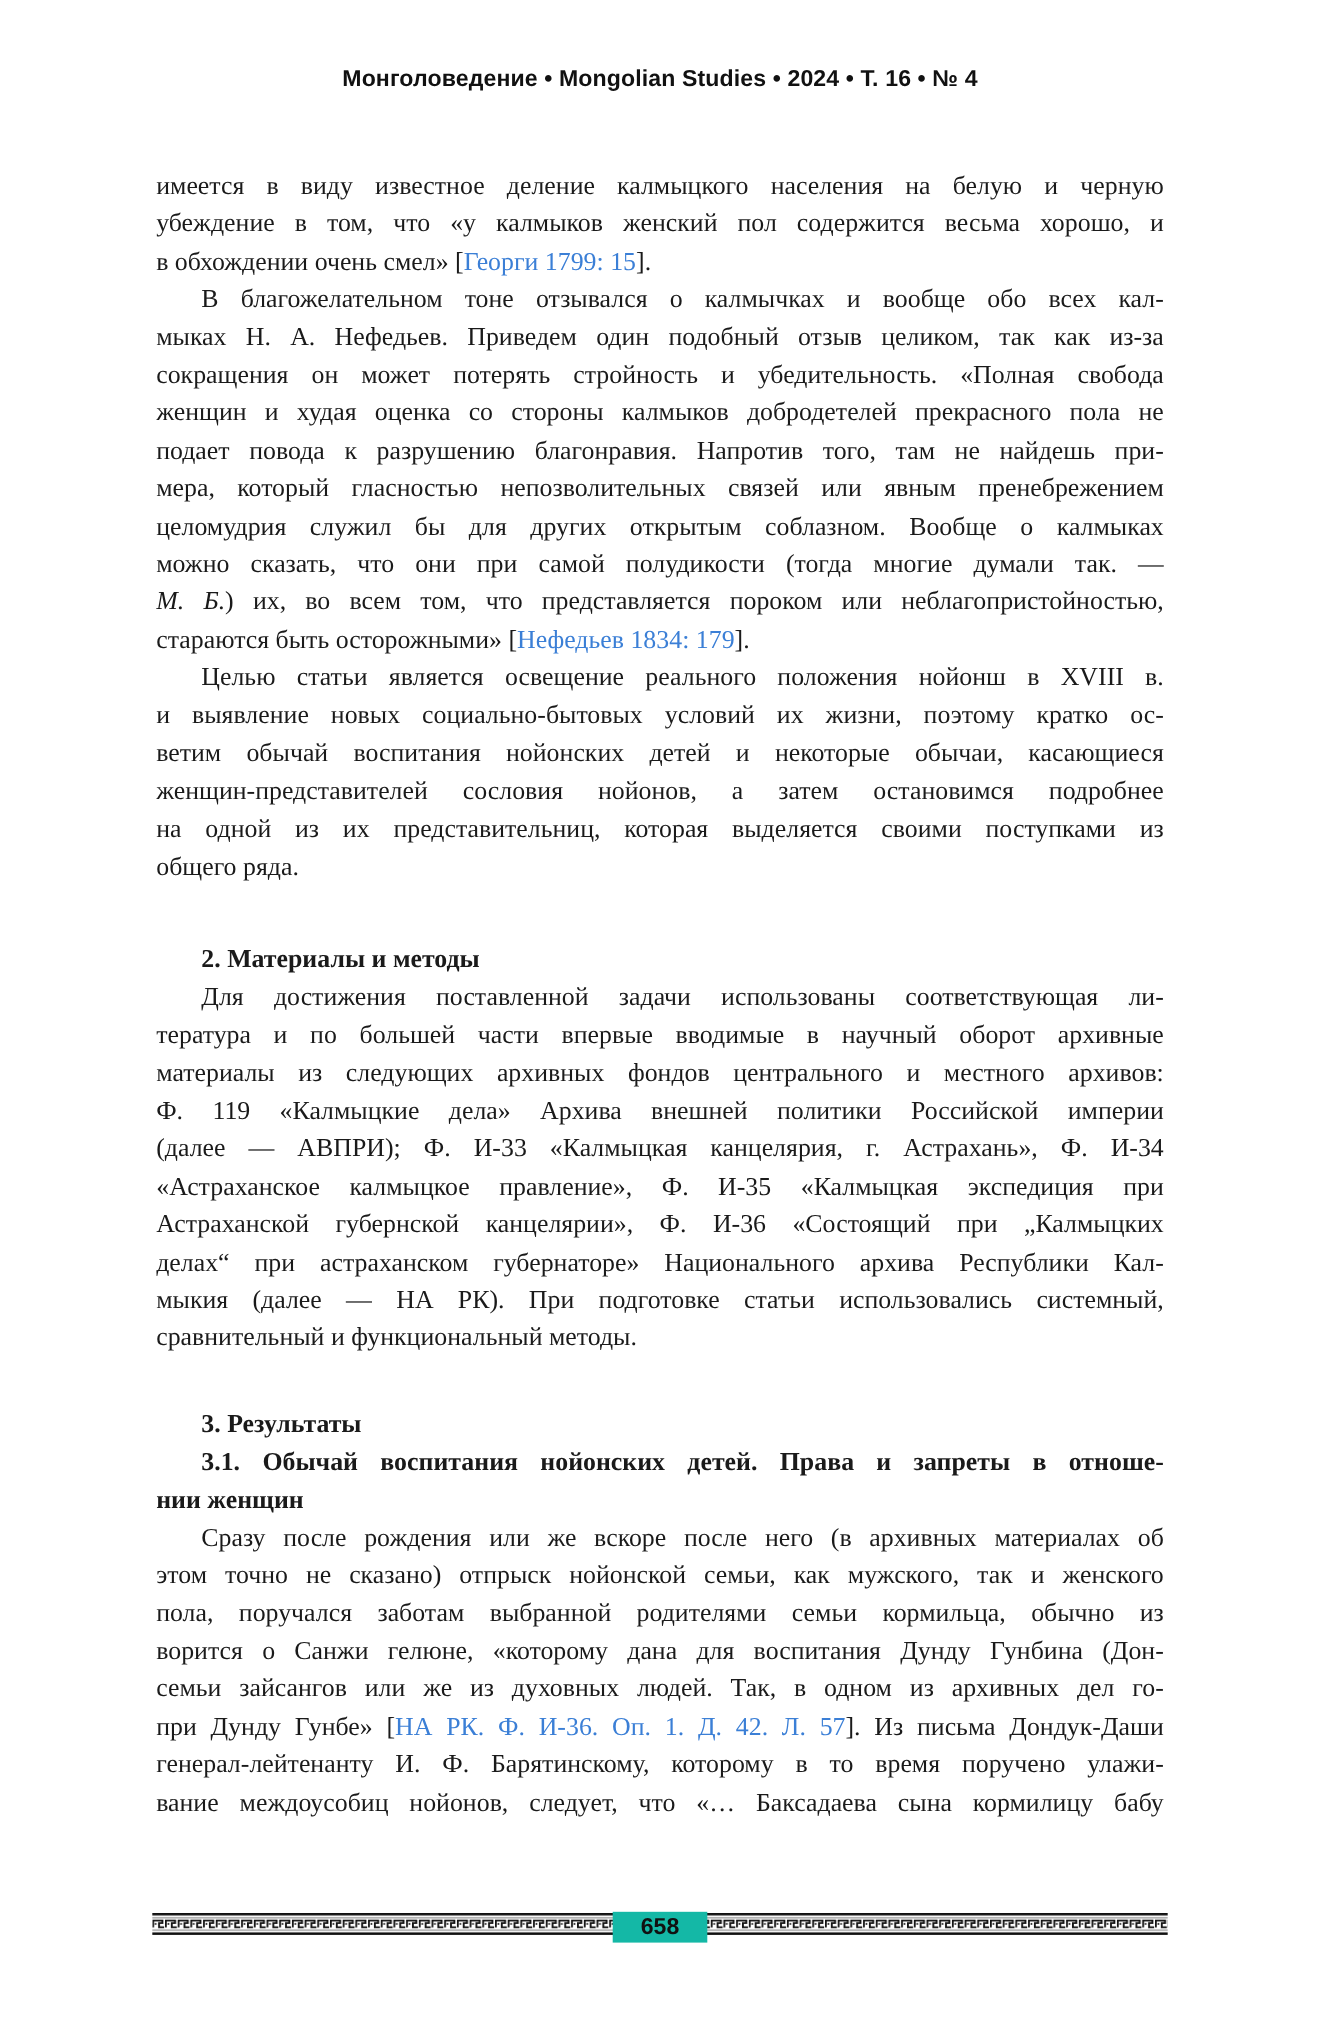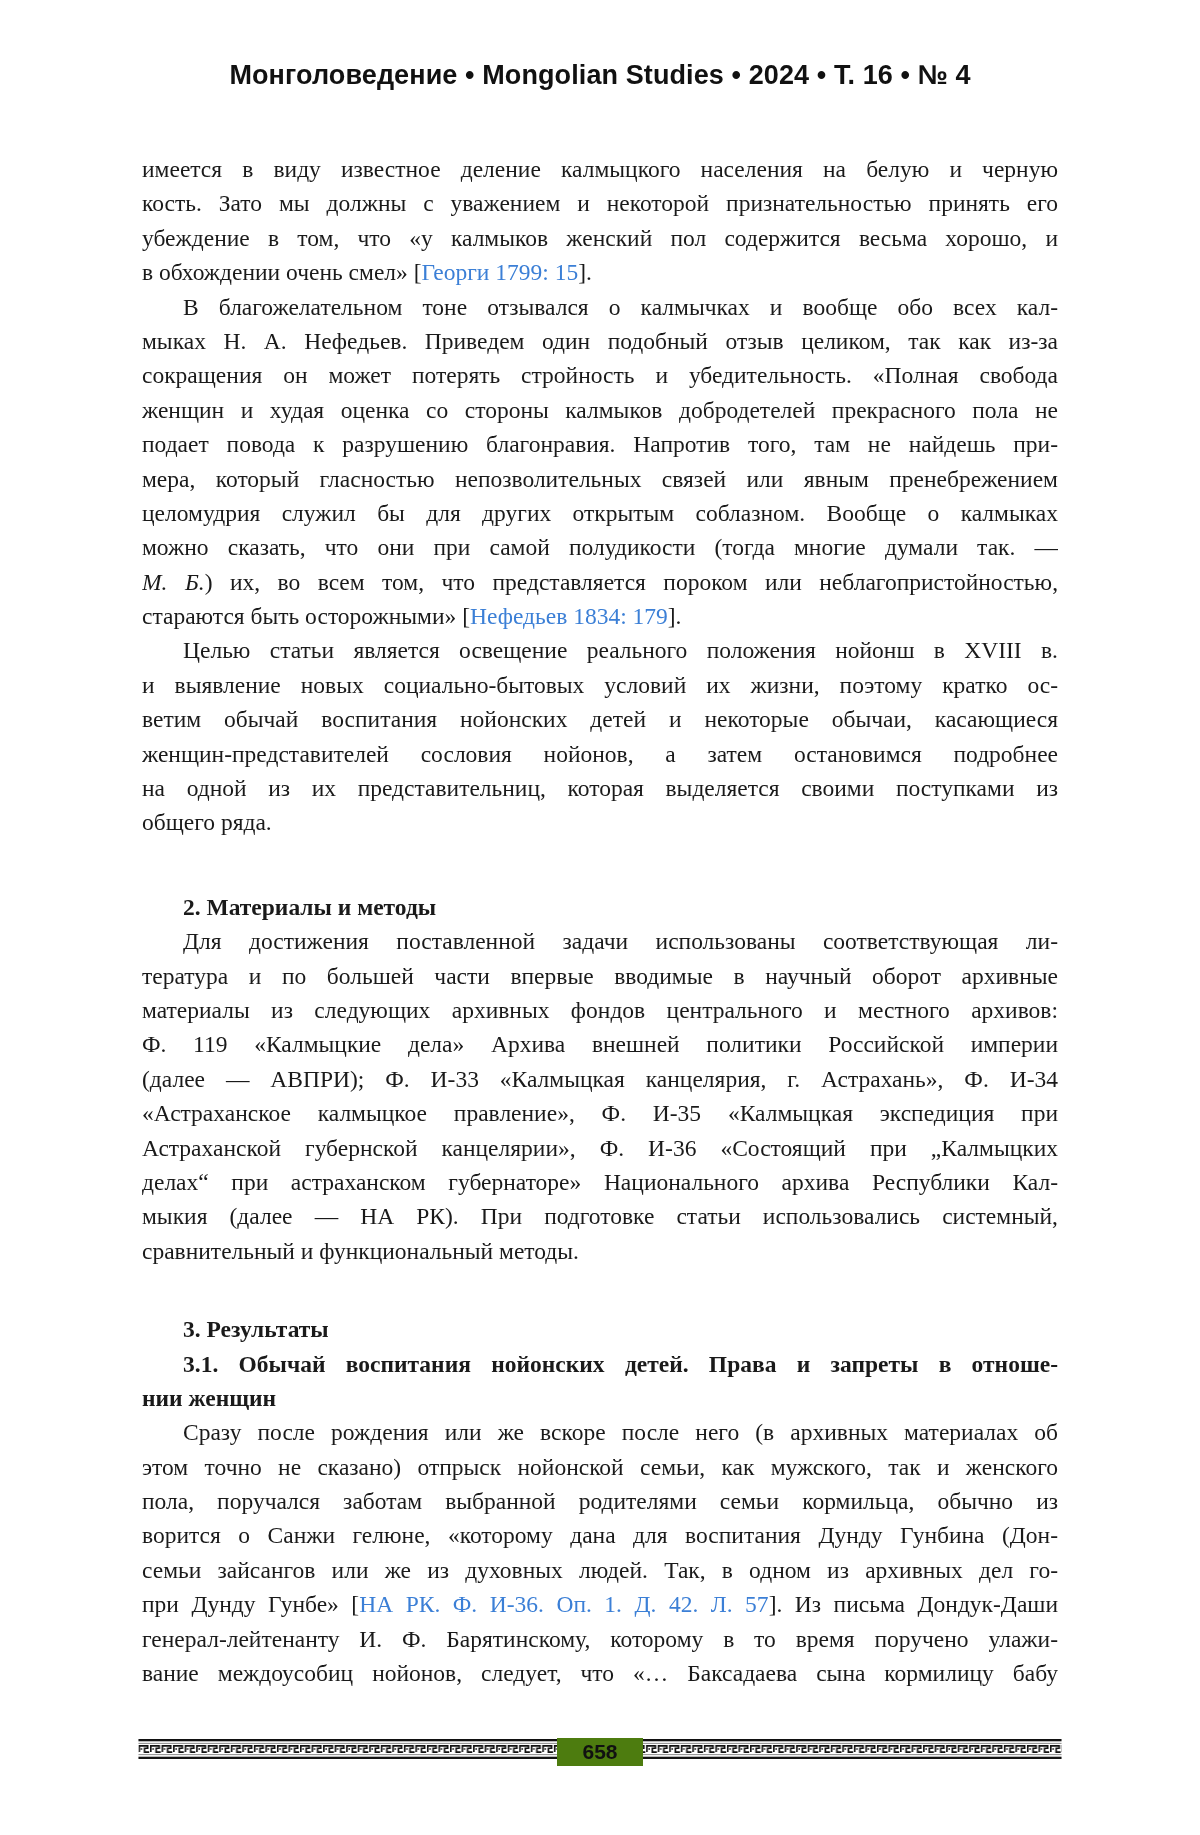--- a/index.html
+++ b/index.html
@@ -1,19 +1,19 @@
 <!DOCTYPE html>
 <html><head>
 <meta charset="utf-8">
 <style>
   html, body { margin: 0; padding: 0; background: #ffffff; }
   body { width: 1200px; height: 1835px; position: relative; overflow: hidden; }
   .header {
     position: absolute; left: 0; top: 60px; width: 1200px; text-align: center;
-    font-family: "Liberation Sans", sans-serif; font-weight: bold; font-size: 27px;
+    font-family: "Liberation Sans", sans-serif; font-weight: bold; font-size: 21px;
     color: #111; letter-spacing: 0.1px;
   }
   .content {
     position: absolute; left: 142px; top: 152px; width: 916px;
     font-family: "Liberation Serif", serif; font-size: 23.5px; color: #1a1a1a;
   }
   .line {
     display: block; height: 34.4px; line-height: 34.4px; white-space: nowrap;
     text-align: justify; text-align-last: justify; overflow: hidden;
   }
@@ -24,37 +24,36 @@
   .h-italic { font-weight: bold; }
   .em { font-style: italic; }
   .ref { color: #3b7fd6; cursor: pointer; }
   .footer {
     position: absolute; left: 0; top: 1739px; width: 1200px; height: 26px;
   }
   .footer .meander {
     position: absolute; top: 3px; height: 20px; left: 0; width: 1200px;
   }
   .footer .pagenum {
-    position: absolute; left: 557px; top: -1px; width: 86px; height: 28px; background: #4d7c0f;
+    position: absolute; left: 557px; top: -1px; width: 86px; height: 28px; background: #14b8a6;
     font-family: "Liberation Sans", sans-serif; font-weight: bold; font-size: 21px;
     text-align: center; line-height: 28px; color: #111;
   }
 </style>
 </head>
 <body>
 
 <div class="header">
   <span>Монголоведение • Mongolian  Studies • 2024 • Т. 16 • № 4</span>
 </div>
 
 <div class="content">
 
   <div>
     <span class="line">имеется в виду известное деление калмыцкого населения на белую и черную</span>
-    <span class="line">кость. Зато мы должны с уважением и некоторой признательностью принять его</span>
     <span class="line">убеждение в том, что «у калмыков женский пол содержится весьма хорошо, и</span>
     <span class="line last"><span>в обхождении очень смел» [</span><span class="ref">Георги 1799: 15</span><span>].</span></span>
   </div>
 
   <div>
     <span class="line indent">В благожелательном тоне отзывался о калмычках и вообще обо всех кал-</span>
     <span class="line">мыках Н. А. Нефедьев. Приведем один подобный отзыв целиком, так как из-за</span>
     <span class="line">сокращения он может потерять стройность и убедительность. «Полная свобода</span>
     <span class="line">женщин и худая оценка со стороны калмыков добродетелей прекрасного пола не</span>
     <span class="line">подает повода к разрушению благонравия. Напротив того, там не найдешь при-</span>

